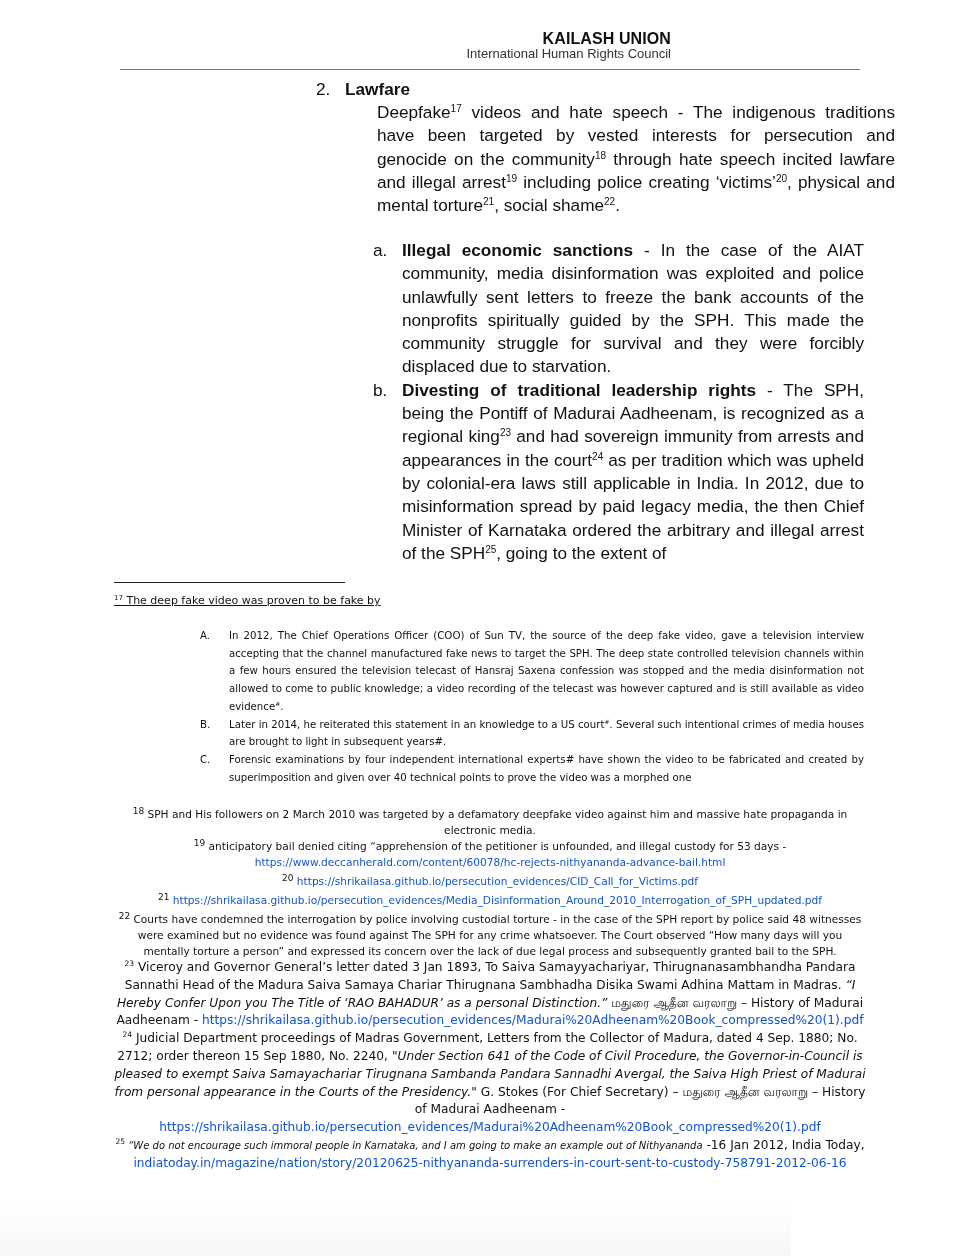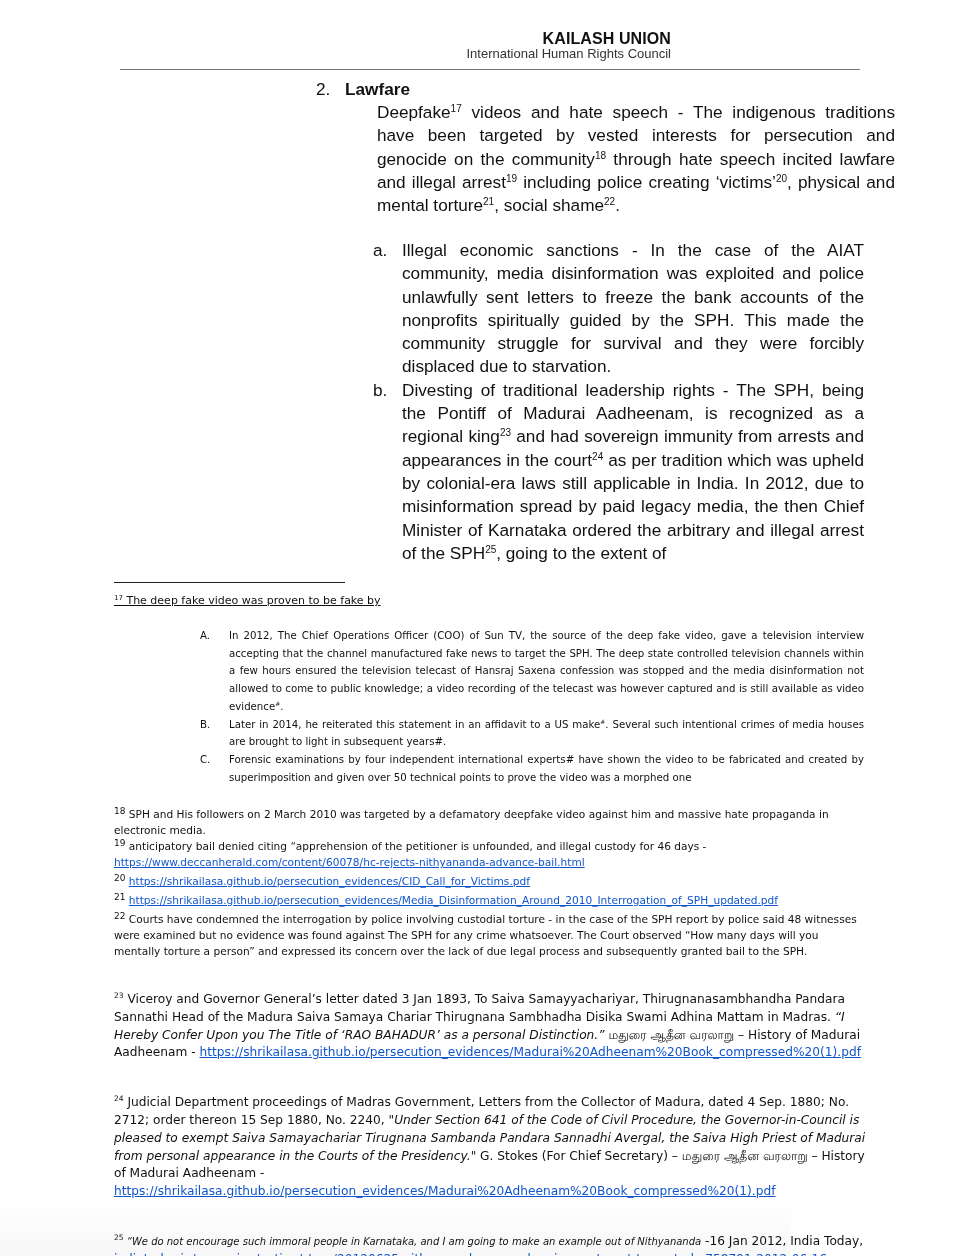--- a/index.html
+++ b/index.html
@@ -16,40 +16,40 @@
   .body { font-family: "Liberation Sans", sans-serif; font-size: 17.2px; line-height: 23.3px; color: #111; }
   .sec { position: absolute; left: 316px; top: 78px; width: 548px; }
   .sec .num { position: absolute; left: 0; top: 0; }
   .sec .title { position: absolute; left: 29px; top: 0; font-weight: bold; text-align: center; }
   .sec .para { position: absolute; left: 29px; top: 23px; width: 518px; text-align: justify; margin-left: 32px; }
   sup { font-size: 10px; line-height: 0; vertical-align: 6px; }
 
   .items { position: absolute; left: 373px; top: 239px; width: 491px; }
   .item { position: relative; padding-left: 29px; text-align: justify; }
   .item .mk { position: absolute; left: 0; top: 0; }
-  .item b { font-weight: normal; }
+  .item b { font-weight: bold; }
 
   
   .fn-rule { position: absolute; left: 114px; top: 582px; width: 231px; height: 1px; background: #222; }
   .fn { font-family: "DejaVu Sans", sans-serif; color: #111; }
   .fn17 { position: absolute; left: 114px; top: 594px; font-size: 11px; line-height: 14px; text-decoration: underline; }
   .fn17 sup, .fnsmall sup { font-size: 7px; vertical-align: 4px; }
 
   .sublist { position: absolute; left: 200px; top: 627px; width: 664px; font-size: 10.2px; line-height: 17.7px; }
   .sub-item { position: relative; padding-left: 29px; text-align: justify; margin-bottom: 0; }
   .sub-item .mk { position: absolute; left: 0; top: 0; }
   .sub-item sup { font-size: 6px; vertical-align: 4px; }
 
   .notes { position: absolute; left: 114px; top: 806px; width: 752px; }
-  .note { font-size: 10.6px; line-height: 16px; }
+  .note { font-size: 10.6px; line-height: 16px; text-align: center; }
   .note sup { font-size: 9px; vertical-align: 4px; }
-  .note.big { font-size: 12.2px; line-height: 17.8px; margin-top: 32px; }
+  .note.big { font-size: 12.2px; line-height: 17.8px; }
   .note.big sup { font-size: 7.5px; vertical-align: 5px; }
   .note .tiny { font-size: 10px; }
-  a.lnk { color: #1155cc; text-decoration: underline; }
+  a.lnk { color: #1155cc; }
   i { font-style: italic; }
   .gap3 { height: 3px; }
 </style>
 </head>
 <body>
 
 <div class="page">
 
   <div class="hdr">
     <div class="org">KAILASH UNION</div>
@@ -71,27 +71,27 @@
   </div>
 
   <div class="fn-rule"></div>
 
   <div class="fn fn17">
     <sup>17</sup><span> The deep fake video was proven to be fake by</span>
   </div>
 
   <div class="fn sublist" id="fn17-list">
       <div class="sub-item"><span class="mk">A.</span><span>In 2012, The Chief Operations Officer (COO) of Sun TV, the source of the deep fake video, gave a television interview accepting that the channel manufactured fake news to target the SPH. The deep state controlled television channels within a few hours ensured the television telecast of Hansraj Saxena confession was stopped and the media disinformation not allowed to come to public knowledge; a video recording of the telecast was however captured and is still available as video evidence</span><sup>#</sup><span>.</span></div>
-      <div class="sub-item"><span class="mk">B.</span><span>Later in 2014, he reiterated this statement in an affidavit to a US make</span><sup>#</sup><span>. Several such intentional crimes of media houses are brought to light in subsequent years#.</span></div>
-      <div class="sub-item"><span class="mk">C.</span><span>Forensic examinations by four independent international experts# have shown the video to be fabricated and created by superimposition and given over 50 technical points to prove the video was a morphed one</span></div>
+      <div class="sub-item"><span class="mk">B.</span><span>Later in 2014, he reiterated this statement in an knowledge to a US court</span><sup>#</sup><span>. Several such intentional crimes of media houses are brought to light in subsequent years#.</span></div>
+      <div class="sub-item"><span class="mk">C.</span><span>Forensic examinations by four independent international experts# have shown the video to be fabricated and created by superimposition and given over 40 technical points to prove the video was a morphed one</span></div>
     </div>
 
   <div class="fn notes" id="notes">
       <div class="note"><sup>18</sup><span> SPH and His followers on 2 March 2010 was targeted by a defamatory deepfake video against him and massive hate propaganda in electronic media.</span></div>
-      <div class="note"><sup>19</sup><span>  anticipatory bail denied citing “apprehension of the petitioner is unfounded, and illegal custody for 46 days - </span><a class="lnk">https://www.deccanherald.com/content/60078/hc-rejects-nithyananda-advance-bail.html</a></div>
+      <div class="note"><sup>19</sup><span>  anticipatory bail denied citing “apprehension of the petitioner is unfounded, and illegal custody for 53 days - </span><a class="lnk">https://www.deccanherald.com/content/60078/hc-rejects-nithyananda-advance-bail.html</a></div>
       <div class="gap3"></div>
       <div class="note"><sup>20</sup><span> </span><a class="lnk">https://shrikailasa.github.io/persecution_evidences/CID_Call_for_Victims.pdf</a></div>
       <div class="gap3"></div>
       <div class="note"><sup>21</sup><span> </span><a class="lnk">https://shrikailasa.github.io/persecution_evidences/Media_Disinformation_Around_2010_Interrogation_of_SPH_updated.pdf</a></div>
       <div class="gap3"></div>
       <div class="note"><sup>22</sup><span> Courts have condemned the interrogation by police involving custodial torture - in the case of the SPH report by police said 48 witnesses were examined but no evidence was found against The SPH for any crime whatsoever. The Court observed “How many days will you mentally torture a person” and expressed its concern over the lack of due legal process and subsequently granted bail to the SPH.</span></div>
       <div class="note big"><sup>23</sup><span> Viceroy and Governor General’s letter dated 3 Jan 1893, To Saiva Samayyachariyar, Thirugnanasambhandha Pandara Sannathi Head of the Madura Saiva Samaya Chariar Thirugnana Sambhadha Disika Swami Adhina Mattam in Madras. </span><i>“I Hereby Confer Upon you The Title of ‘RAO BAHADUR’ as a personal Distinction.”</i><span> மதுரை ஆதீன வரலாறு – History of Madurai Aadheenam - </span><a class="lnk">https://shrikailasa.github.io/persecution_evidences/Madurai%20Adheenam%20Book_compressed%20(1).pdf</a></div>
       <div class="note big"><sup>24</sup><span> Judicial Department proceedings of Madras Government, Letters from the Collector of Madura, dated 4 Sep. 1880; No. 2712; order thereon 15 Sep 1880, No. 2240, </span><i>"Under Section 641 of the Code of Civil Procedure, the Governor-in-Council is pleased to exempt Saiva Samayachariar Tirugnana Sambanda Pandara Sannadhi Avergal, the Saiva High Priest of Madurai from personal appearance in the Courts of the Presidency."</i><span> G. Stokes (For Chief Secretary) – மதுரை ஆதீன வரலாறு – History of Madurai Aadheenam - </span><a class="lnk">https://shrikailasa.github.io/persecution_evidences/Madurai%20Adheenam%20Book_compressed%20(1).pdf</a></div>
       <div class="note big"><sup>25</sup><i class="tiny"> “We do not encourage such immoral people in Karnataka, and I am going to make an example out of Nithyananda</i><span> -16 Jan 2012, India Today, </span><a class="lnk">indiatoday.in/magazine/nation/story/20120625-nithyananda-surrenders-in-court-sent-to-custody-758791-2012-06-16</a></div>
     </div>

